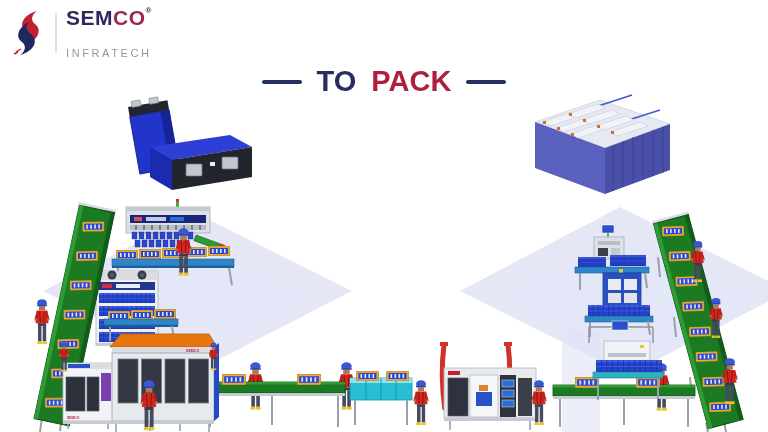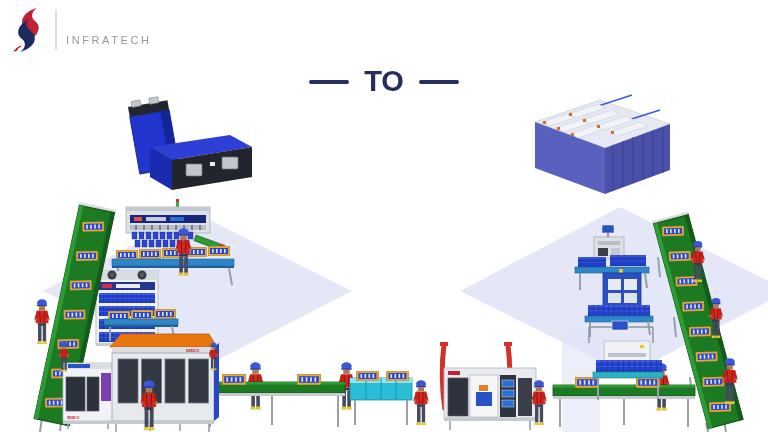--- a/index.html
+++ b/index.html
@@ -28,28 +28,30 @@
 <div class="canvas">
 
   <div class="logo">
     <svg width="36" height="46" viewBox="0 0 36 46">
       <path d="M27,1 C13,5 8,15 16,22 C21,26 22,30 18,34 C27,30 33,20 25,14 C20,10 22,4 27,1 Z" fill="#c22033"></path>
       <path d="M10,45 C24,41 29,31 21,24 C16,20 15,16 19,12 C10,16 4,26 12,32 C17,36 15,42 10,45 Z" fill="#1d2a5e"></path>
       <path d="M6,42 l5,-3 M4,44 l4,-2" stroke="#c22033" stroke-width="1.4" fill="none"></path>
     </svg>
     <div class="logo-divider"></div>
     <div class="logo-text">
+      <div><span class="brand"><span>SEM</span><span class="co">CO</span></span><span class="reg">®</span></div>
       <div class="subtitle">INFRATECH</div>
     </div>
   </div>
 
   <div class="title">
     <div class="title-line2">
       <span class="dash"></span>
       <span>TO</span>
+      <span class="red">PACK</span>
       <span class="dash"></span>
     </div>
   </div>
 
   <svg class="abs" style="left:110px;top:85px" width="150" height="115" viewBox="0 0 150 115">
     <g transform="rotate(-10 45 60)">
       <rect x="25" y="18" width="40" height="10" fill="#23262e"></rect>
       <rect x="29" y="13" width="9" height="6" fill="#c2c7cf" stroke="#80858d" stroke-width="0.6"></rect>
       <rect x="47" y="13" width="9" height="6" fill="#c2c7cf" stroke="#80858d" stroke-width="0.6"></rect>
       <rect x="25" y="28" width="40" height="58" fill="#2135cc" stroke="#101c86" stroke-width="0.8"></rect>

